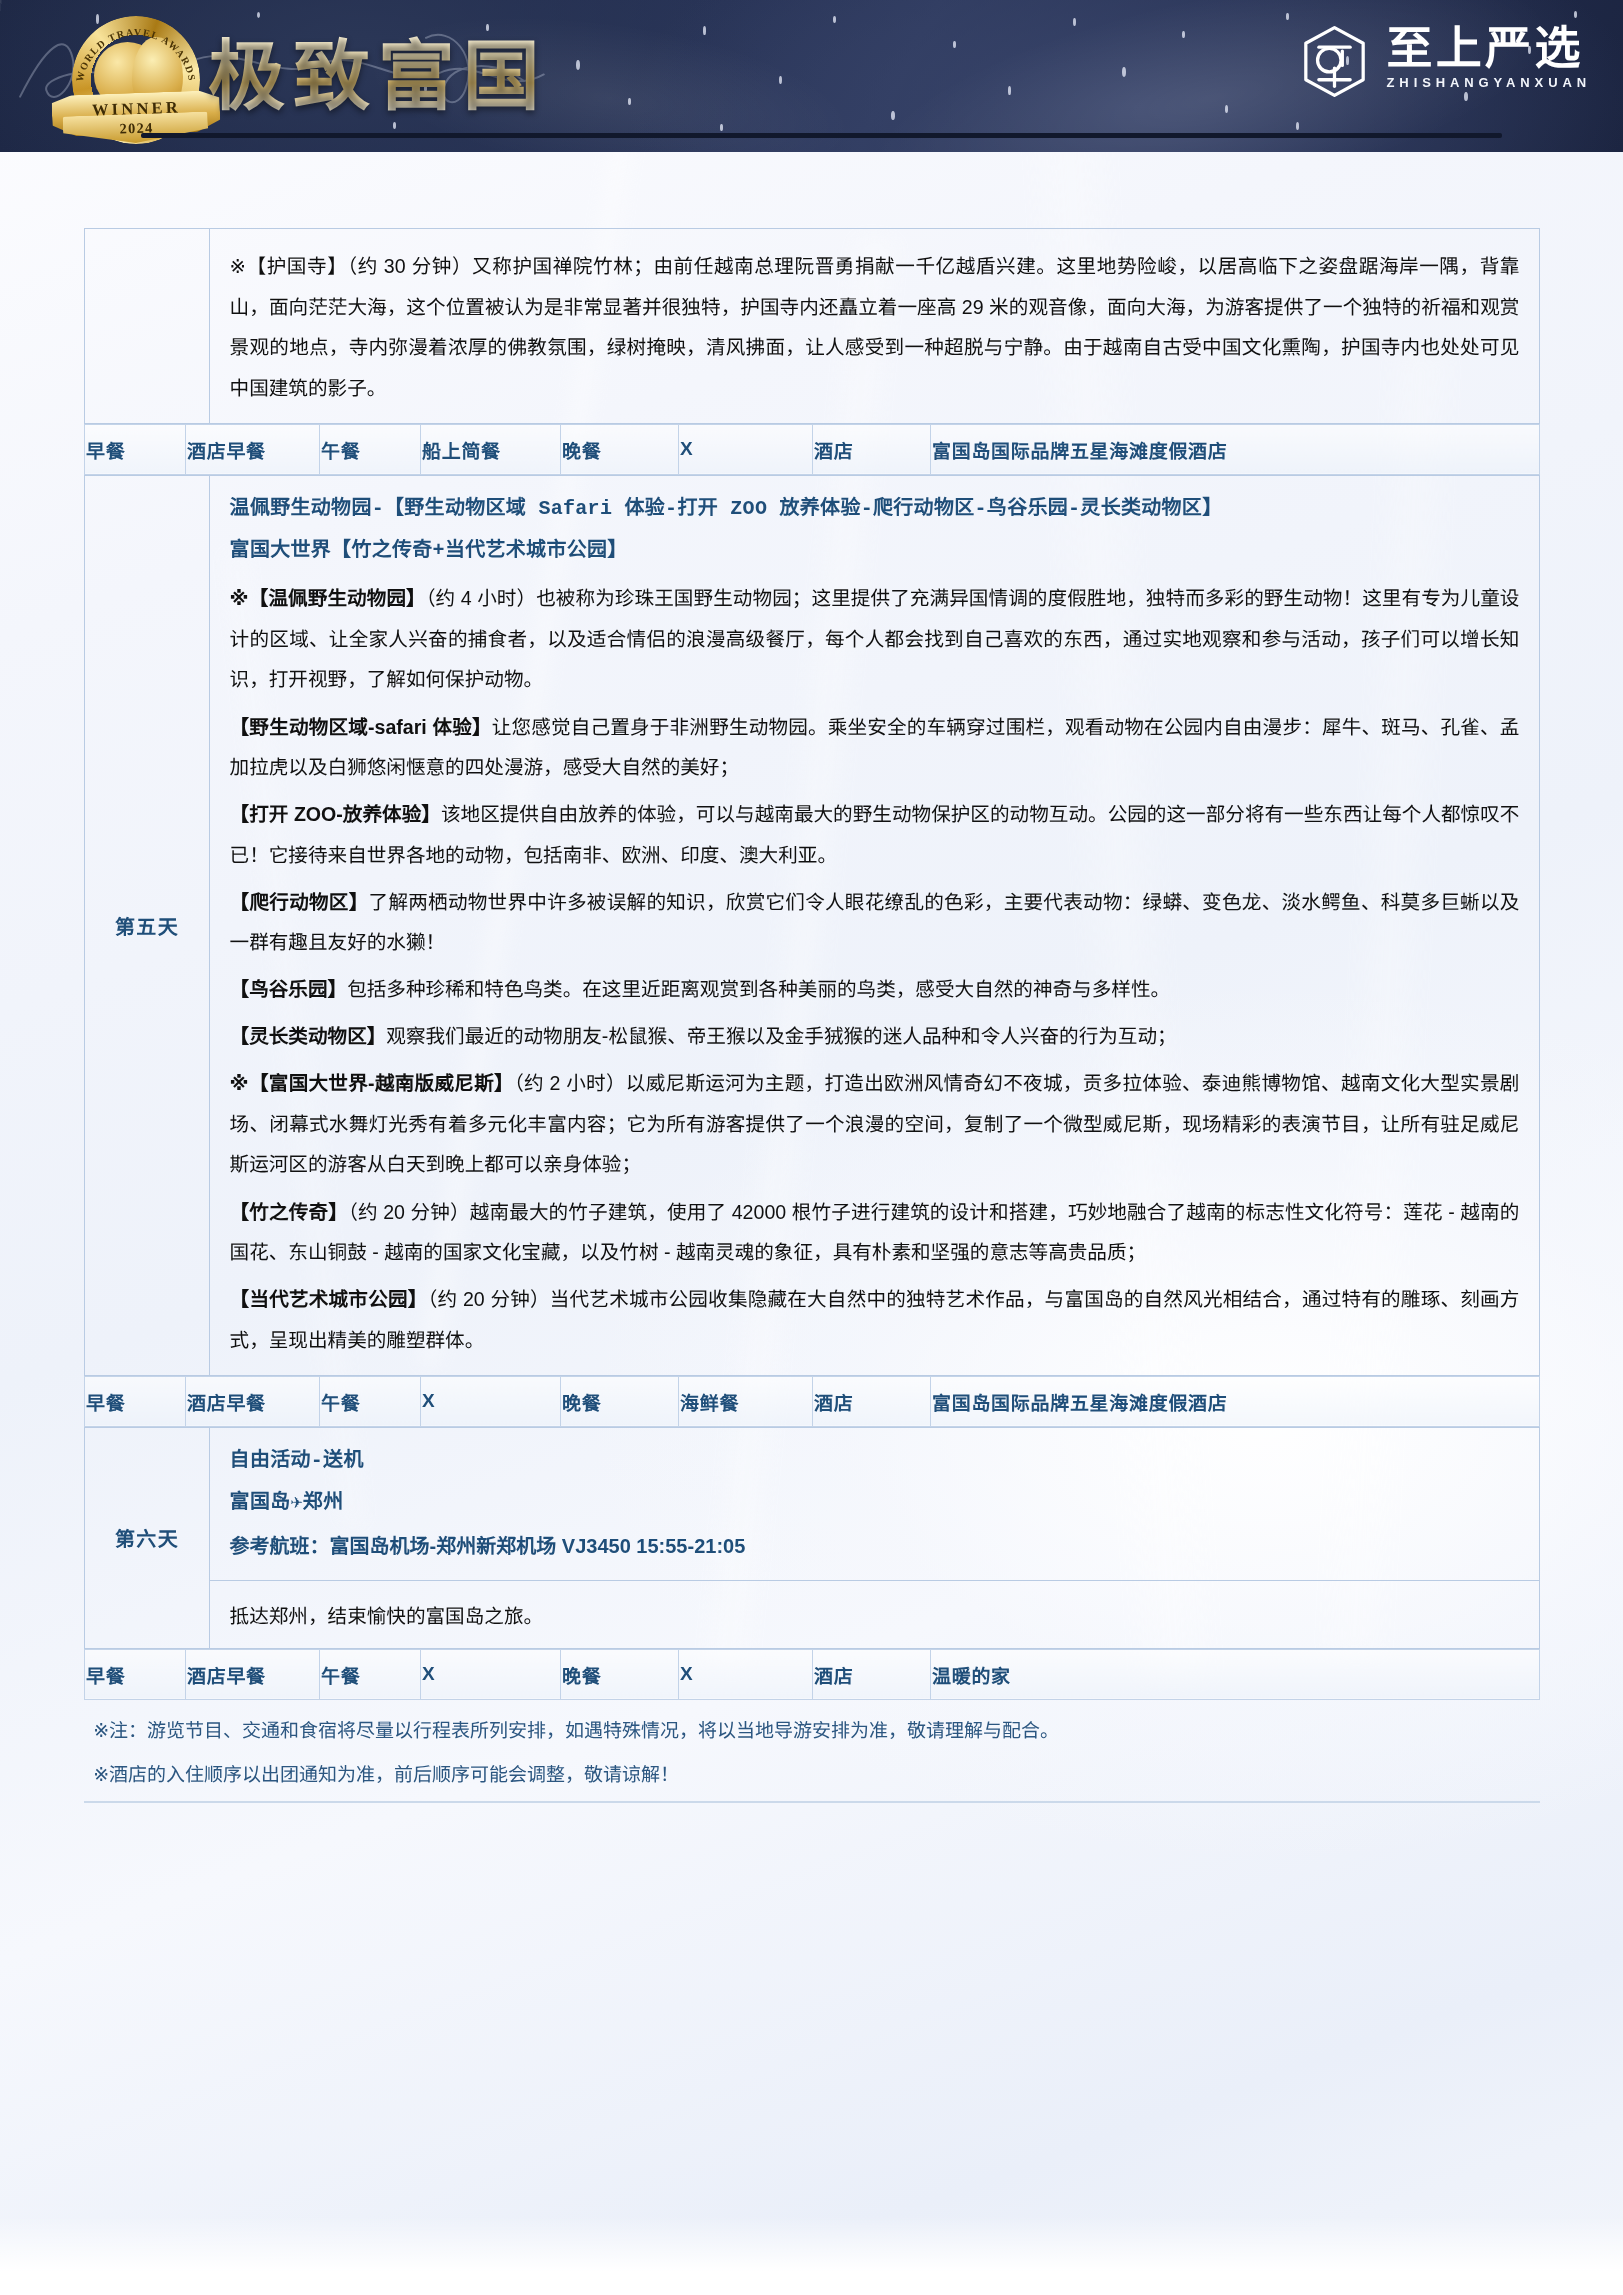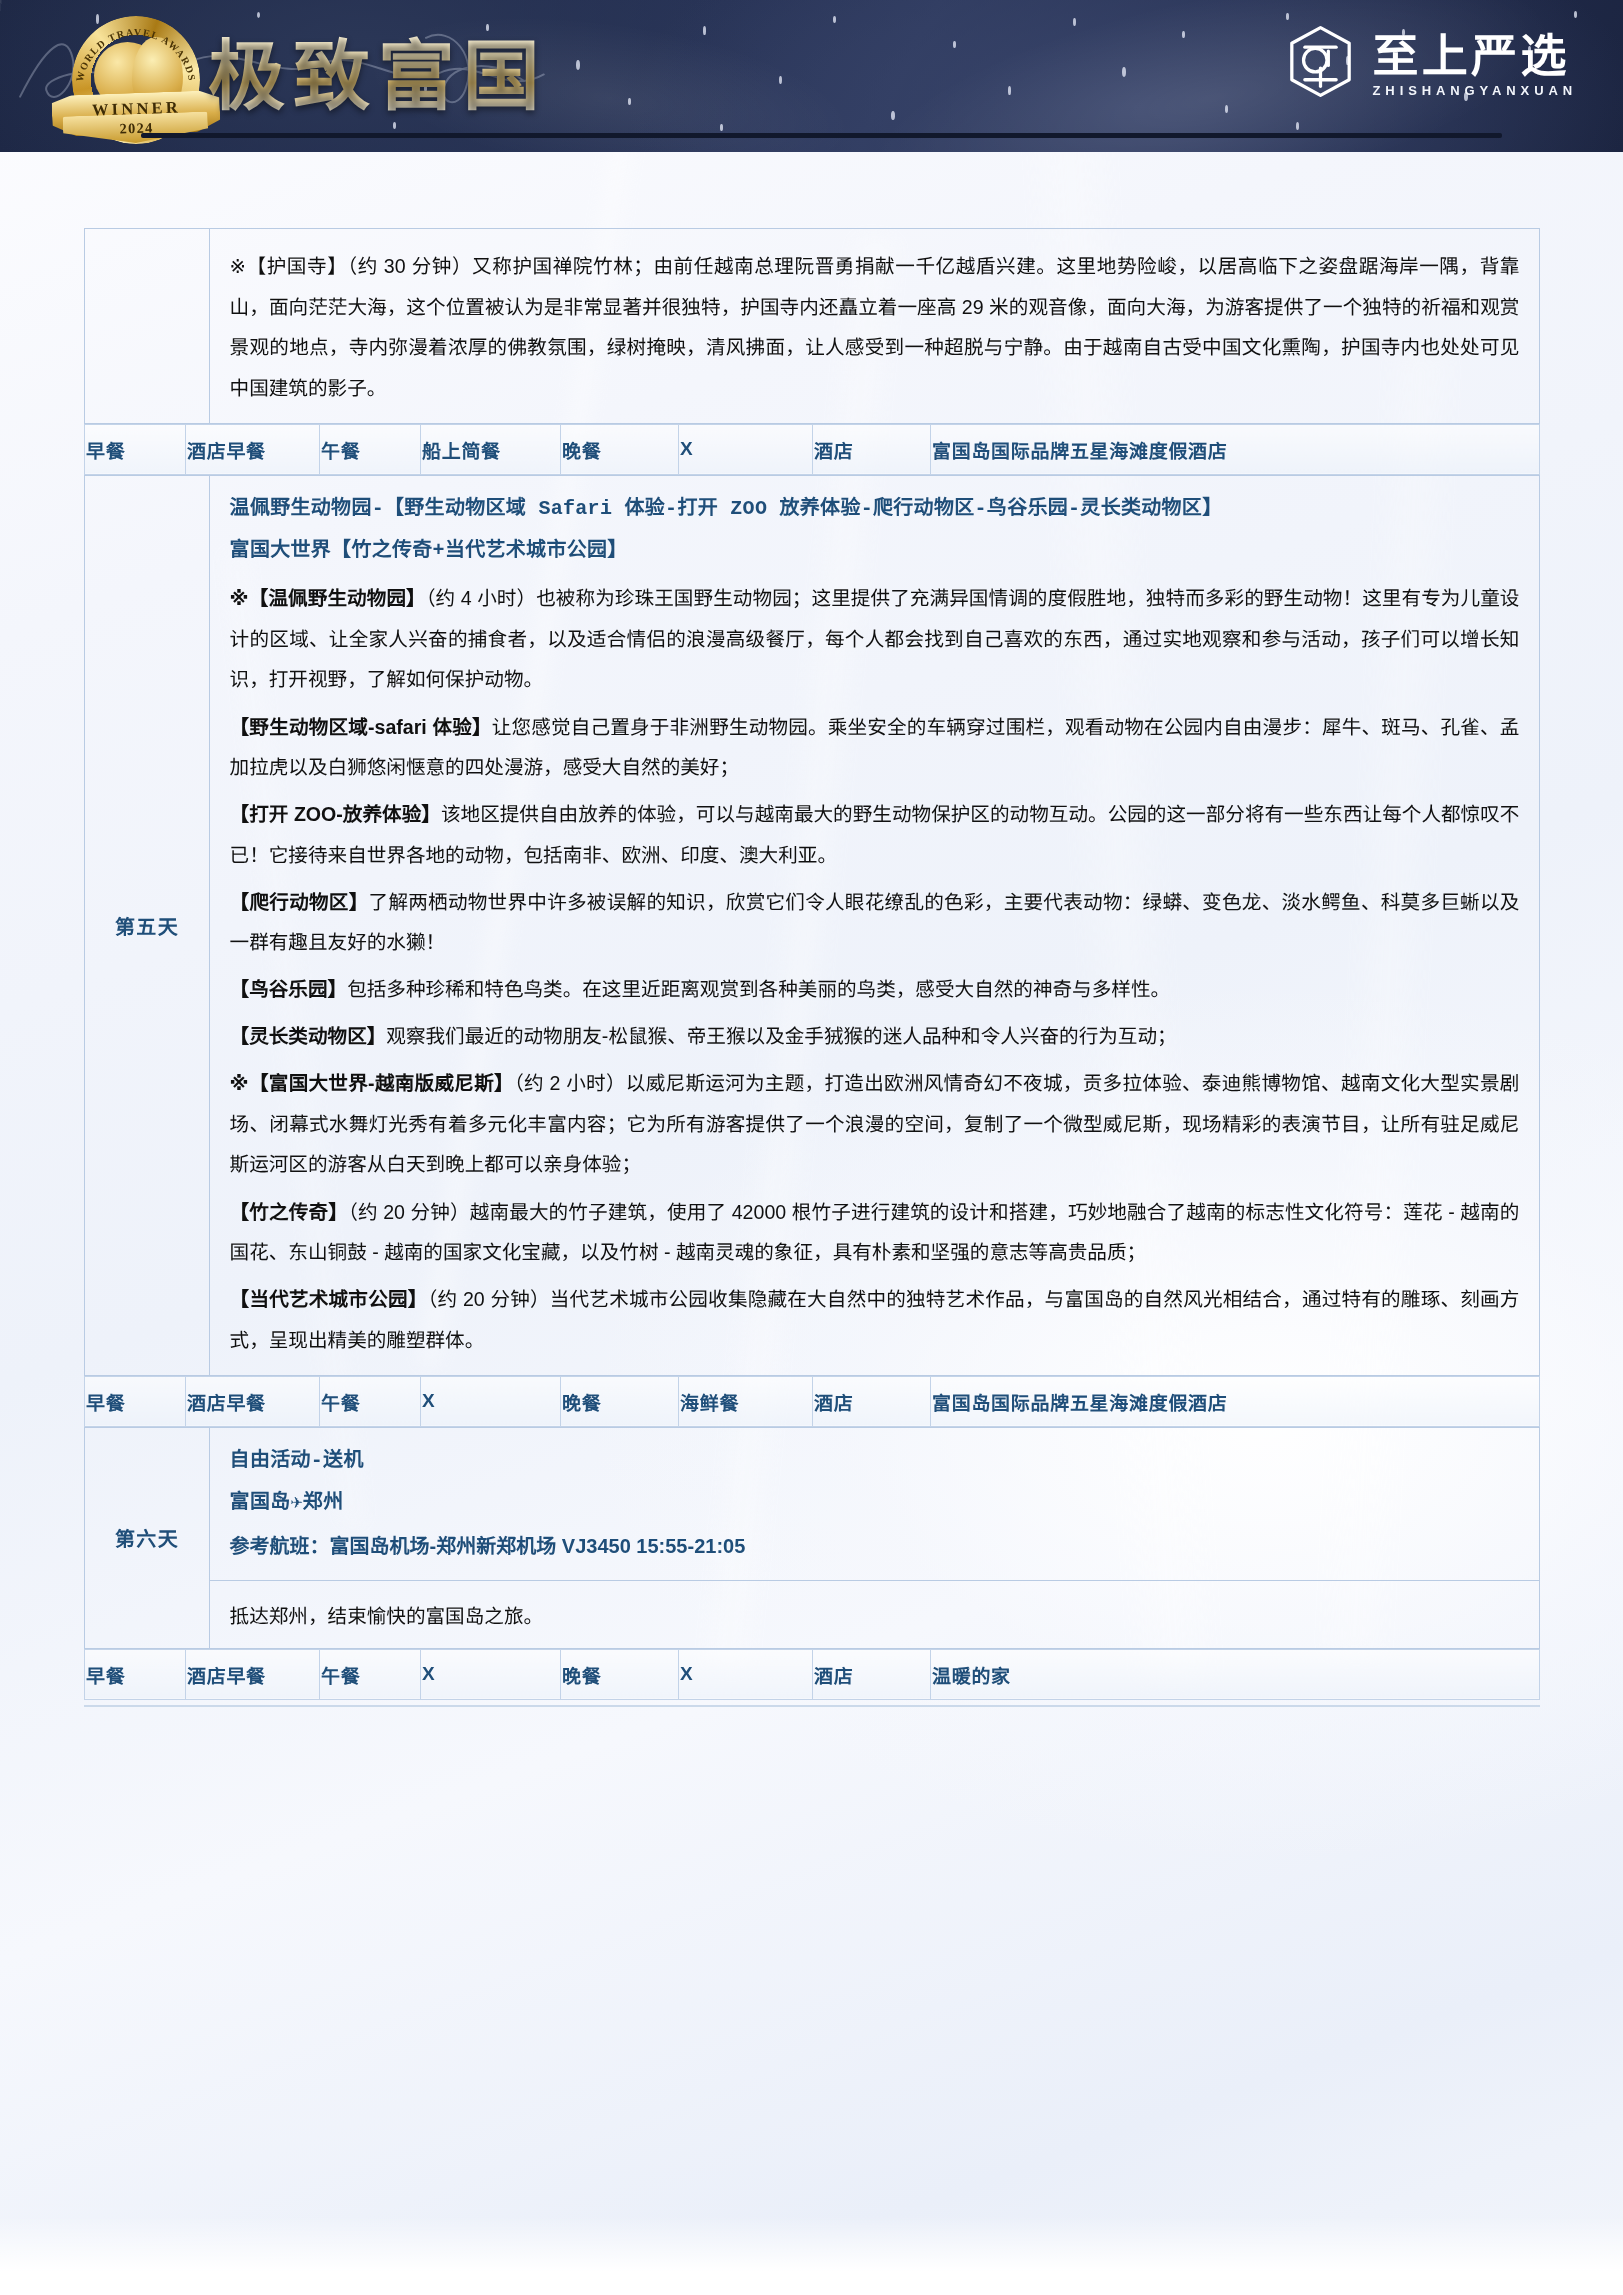--- a/index.html
+++ b/index.html
@@ -70,21 +70,21 @@
   .signature{position:absolute;left:6.5px;top:18.3px;width:707px;height:105px;opacity:.30;}
 
   .btitle{
     position:absolute;left:208px;top:14.4px;
     font-size:77px;font-weight:700;letter-spacing:7.9px;
     font-family:"Liberation Serif","DejaVu Serif",serif;
     background:linear-gradient(180deg,#fffdf2 0%,#f6e8bd 38%,#d8b96d 62%,#fdf7e2 88%);
     -webkit-background-clip:text;background-clip:text;color:transparent;
     text-shadow:0 2.6px 6.5px rgba(0,0,0,.45);
   }
-  .blogo{position:absolute;right:46px;top:25px;display:flex;align-items:flex-end;gap:17px;}
+  .blogo{position:absolute;right:32px;top:25px;display:flex;align-items:flex-start;gap:17px;}
   .blogo .hex{width:71px;height:73px;}
   .blogo .lg-txt{display:flex;flex-direction:column;gap:3.9px;}
   .blogo .lg-cn{font-size:46px;font-weight:700;color:#ffffff;letter-spacing:3.3px;line-height:1;
     font-family:"Liberation Sans","DejaVu Sans",sans-serif;}
   .blogo .lg-en{font-size:13px;font-weight:700;color:#f2f5fb;letter-spacing:4.9px;text-align:right;}
 
   
   .tbl-wrap{position:absolute;left:84px;top:228px;width:1456px;}
   table.itin{border-collapse:collapse;width:1456px;table-layout:fixed;}
   table.itin td{
@@ -316,19 +316,23 @@
         <td class="m3">午餐</td>
         <td class="m4">X</td>
         <td class="m5">晚餐</td>
         <td class="m6">X</td>
         <td class="m7">酒店</td>
         <td class="m8">温暖的家</td>
       </tr>
     </tbody>
       </table>
 
+    <div class="notes">
+      <p class="note">※注：游览节目、交通和食宿将尽量以行程表所列安排，如遇特殊情况，将以当地导游安排为准，敬请理解与配合。</p>
+      <p class="note">※酒店的入住顺序以出团通知为准，前后顺序可能会调整，敬请谅解！</p>
+    </div>
     <div class="hr-light"></div>
 
   </div>
 
   <div class="bottom-edge"></div>
 </div>
 
 
 </body></html>

